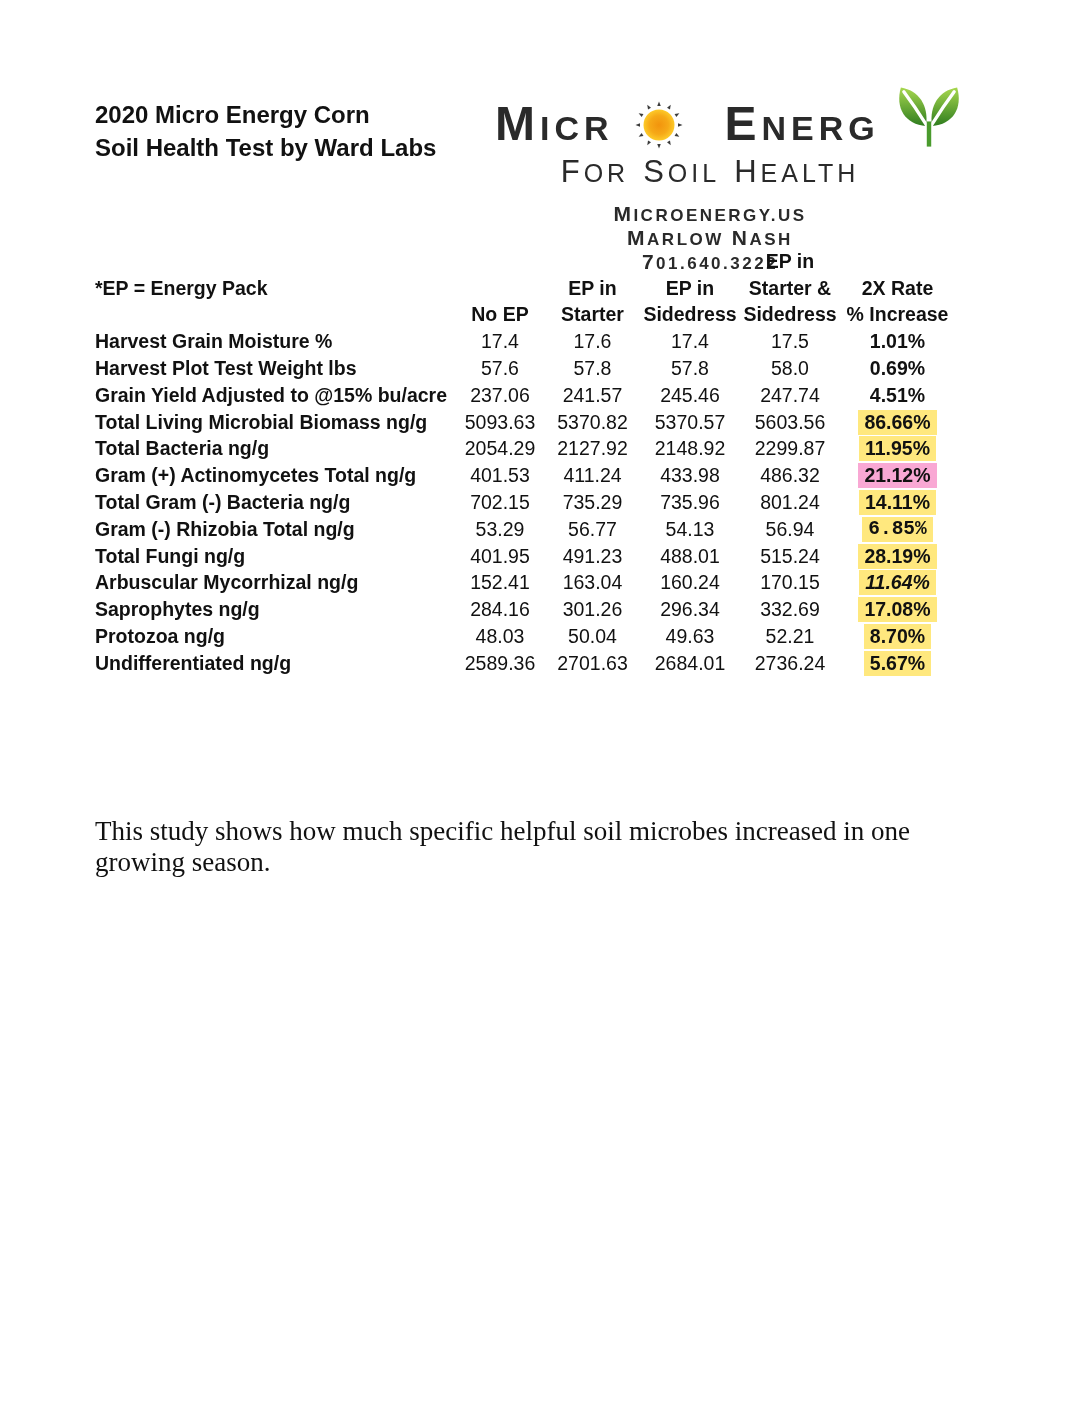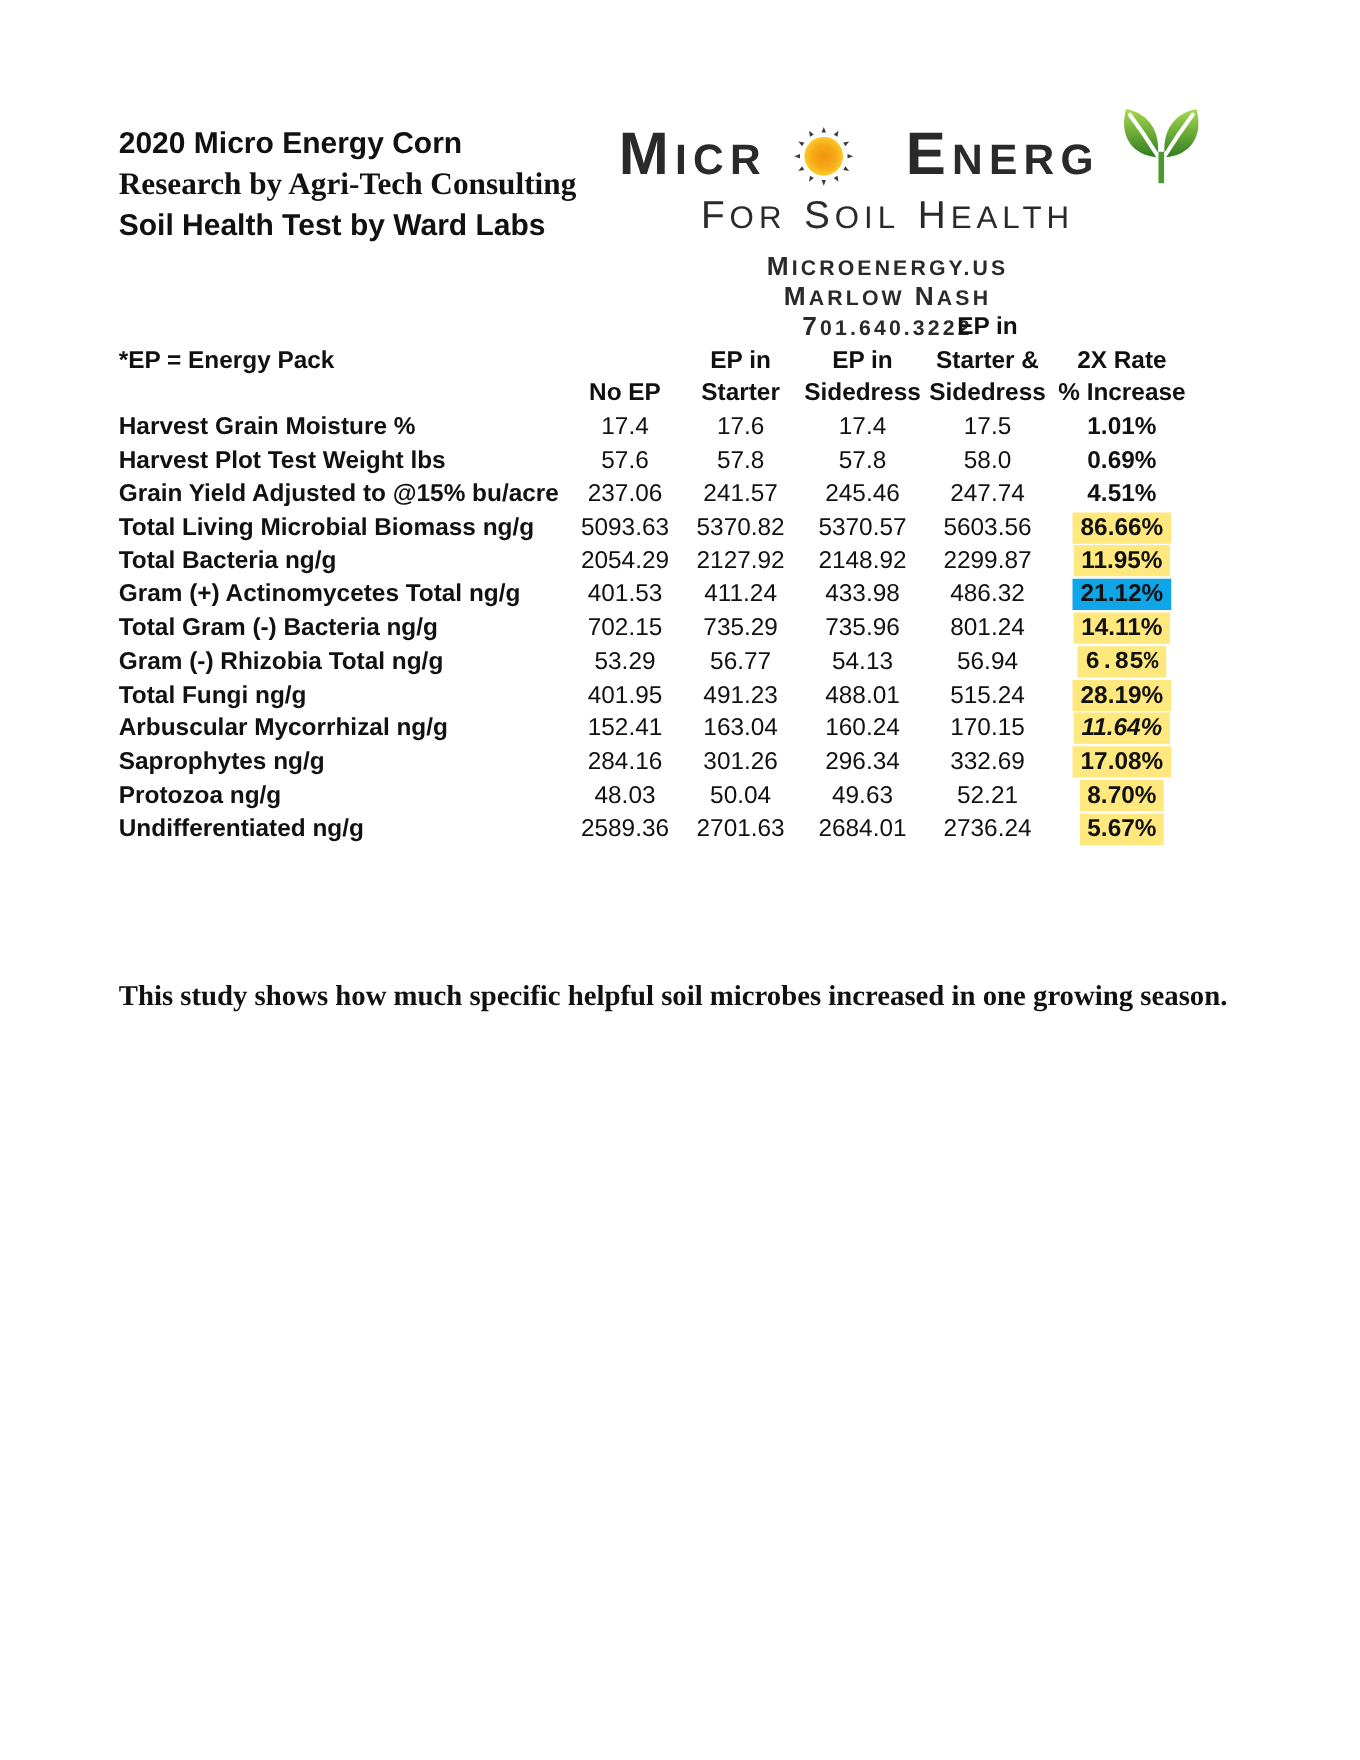--- a/index.html
+++ b/index.html
@@ -45,32 +45,31 @@
   table.data td, table.data th { height:26.8px; padding:0; vertical-align:middle; white-space:nowrap; }
   th.hcell { font-weight:700; text-align:center; }
   td.note-cell { font-weight:700; text-align:left; }
   td.lbl { font-weight:700; text-align:left; }
   td.val { font-weight:400; text-align:center; }
   td.inc { font-weight:700; text-align:center; }
   .incv { display:inline-block; font-weight:700; padding:1px 6px; line-height:23px; }
 
   
   .caption {
-    position:absolute; left:95px; top:784px; width:900px;
-    font-family:"Liberation Serif",serif; font-weight:700; font-size:23px;
+    position:absolute; left:95px; top:816px; width:900px;
+    font-family:"Liberation Serif",serif; font-weight:400; font-size:27px;
   }
 </style>
 </head>
 <body>
 
 <div class="page">
 
   <div class="title-block">
     <div class="title-sans">2020 Micro Energy Corn</div>
-    <div class="title-serif">Research by Agri-Tech Consulting</div>
     <div class="title-sans">Soil Health Test by Ward Labs</div>
   </div>
 
   <div class="logo-block">
     <div class="brand">
       <span class="brand-word sc-word">MICR</span>
       <span class="sun-wrap">
         <svg viewBox="0 0 100 100" width="50" height="50">
           <defs>
             <radialGradient id="sunGrad" cx="50%" cy="50%" r="55%">
@@ -227,21 +226,21 @@
           <td class="val">2148.92</td>
           <td class="val">2299.87</td>
           <td class="inc"><span class="incv" style="background: rgb(255, 232, 126);">11.95%</span></td>
         </tr>
         <tr>
           <td class="lbl">Gram (+) Actinomycetes Total ng/g</td>
           <td class="val">401.53</td>
           <td class="val">411.24</td>
           <td class="val">433.98</td>
           <td class="val">486.32</td>
-          <td class="inc"><span class="incv" style="background: #0ea5e9;">21.12%</span></td>
+          <td class="inc"><span class="incv" style="background: #f9a8d4;">21.12%</span></td>
         </tr>
         <tr>
           <td class="lbl">Total Gram (-) Bacteria ng/g</td>
           <td class="val">702.15</td>
           <td class="val">735.29</td>
           <td class="val">735.96</td>
           <td class="val">801.24</td>
           <td class="inc"><span class="incv" style="background: rgb(255, 232, 126);">14.11%</span></td>
         </tr>
         <tr>

